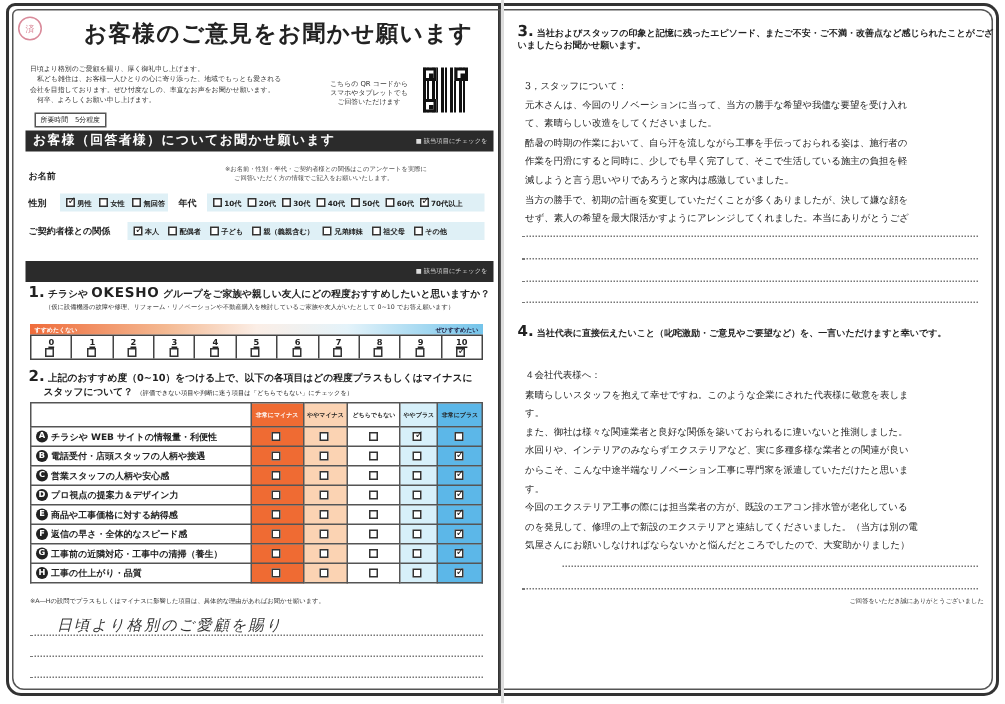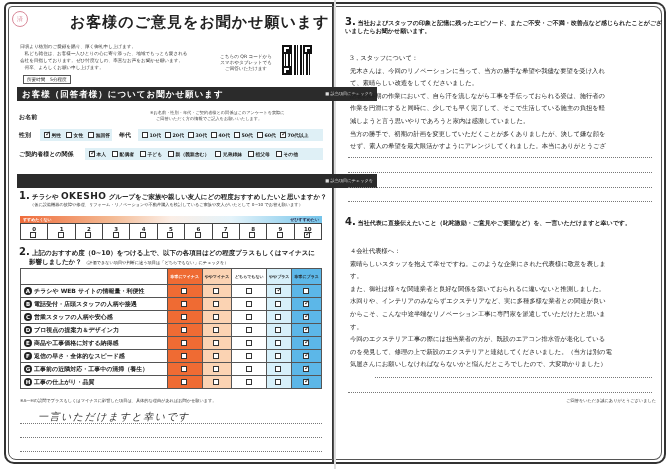--- a/index.html
+++ b/index.html
@@ -15,34 +15,34 @@
     border: 1px solid #555; border-radius: 4px 0 0 8px; }
   .frame-right { position: absolute; left: 336px; top: 2px; width: 330px; height: 462px;
     border: 2px solid #333; border-radius: 0 10px 10px 0; border-left: none; }
   .frame-right::before { content: ""; position: absolute; left: 0; top: 2px; right: 2px; bottom: 2px;
     border: 1px solid #555; border-left: none; border-radius: 0 8px 8px 0; }
   .spine { position: absolute; left: 334px; top: 0; width: 2px; height: 469px; background: #ddd; }
 
   
   .stamp { position: absolute; left: 12px; top: 11px; width: 16px; height: 16px; border: 1.5px solid #d98a9a;
     border-radius: 50%; color: #d98a9a; font-size: 6px; display: flex; align-items: center; justify-content: center; }
-  .main-title { position: absolute; left: 70px; top: 13px; font-size: 15px; font-weight: bold; letter-spacing: 1px; color: #222; }
+  .main-title { position: absolute; left: 56px; top: 13px; font-size: 15px; font-weight: bold; letter-spacing: 1px; color: #222; }
   .intro { position: absolute; left: 20px; top: 43px; width: 185px; font-size: 4.6px; line-height: 7px; color: #333; }
   .intro p { white-space: nowrap; }
   .time-box { position: absolute; left: 23px; top: 75px; border: 1px solid #555; font-size: 4.6px; padding: 1px 3px; }
   .qr-text { position: absolute; left: 215px; top: 54px; width: 62px; font-size: 4.6px; line-height: 6px; text-align: center; color: #333; }
   .qr { position: absolute; left: 282px; top: 45px; width: 30px; height: 30px; background:
       repeating-linear-gradient(90deg, #111 0 2px, #fff 2px 3px, #111 3px 4px, #fff 4px 6px),
       repeating-linear-gradient(0deg, transparent 0 2px, rgba(255,255,255,0.6) 2px 4px);
     background-blend-mode: normal; }
   .qr .corner { position: absolute; width: 9px; height: 9px; border: 2px solid #111; background: #fff; }
   .qr .corner::after { content: ""; position: absolute; left: 2px; top: 2px; width: 3px; height: 3px; background: #111; }
 
   
-  .bar { position: absolute; left: 17px; width: 360px; height: 14px; background: #2b2b2b; color: #fff;
+  .bar { position: absolute; left: 17px; width: 312px; height: 14px; background: #2b2b2b; color: #fff;
     font-size: 8.5px; font-weight: bold; letter-spacing: 1px; padding-left: 5px; line-height: 14px; }
   .bar .note { position: absolute; right: 4px; top: 0; font-size: 4.2px; font-weight: normal; letter-spacing: 0; color: #ddd; }
   .bar .note::before { content: "■ "; }
 
   .label-bold { position: absolute; font-size: 6px; font-weight: bold; color: #222; }
   .small-note { position: absolute; font-size: 4.2px; line-height: 5.5px; color: #444; }
 
   .opt-band { position: absolute; height: 12px; background: #dff0f6; display: flex; align-items: center; gap: 5px; padding-left: 4px; }
   .opt { display: flex; align-items: center; font-size: 4.8px; font-weight: bold; white-space: nowrap; }
   .cb { width: 6px; height: 6px; border: 0.8px solid #333; background: #fff; margin-right: 1.5px; position: relative; display: inline-block; }
@@ -263,21 +263,21 @@
         <span class="cb"></span>
       </div>
     <div class="scale-cell">
         <span class="num">10</span>
         <span class="cb checked"></span>
       </div>
   </div>
 
   <div class="q2-title">
     <div><span class="qnum">2.</span> <span>上記のおすすめ度（0~10）をつける上で、以下の各項目はどの程度プラスもしくはマイナスに</span></div>
-    <div style="padding-left:10px"><span>影響しましたか？</span> <span class="sub">（評価できない項目や判断に迷う項目は「どちらでもない」にチェックを）</span></div>
+    <div style="padding-left:10px"><span>スタッフについて？</span> <span class="sub">（評価できない項目や判断に迷う項目は「どちらでもない」にチェックを）</span></div>
   </div>
   <table class="q2-table">
     <thead>
       <tr>
         <th style="width:147px;border-top:0.8px solid #555"></th>
         <th class="c1">非常にマイナス</th>
         <th class="c2">ややマイナス</th>
         <th class="c3">どちらでもない</th>
         <th class="c4">ややプラス</th>
         <th class="c5">非常にプラス</th>
@@ -345,21 +345,21 @@
         <td class="c1"><span class="cb"></span></td>
         <td class="c2"><span class="cb"></span></td>
         <td class="c3"><span class="cb"></span></td>
         <td class="c4"><span class="cb"></span></td>
         <td class="c5"><span class="cb checked"></span></td>
       </tr>
     </tbody>
   </table>
 
   <div class="q2-note">※A―Hの設問でプラスもしくはマイナスに影響した項目は、具体的な理由があればお聞かせ願います。</div>
-  <div class="handwriting">一言いただけますと幸いです</div>
+  <div class="handwriting">日頃より格別のご愛顧を賜り</div>
   <div class="dotline" style="left:20px;top:423px;width:302px"></div>
   <div class="dotline" style="left:20px;top:437px;width:302px"></div>
   <div class="dotline" style="left:20px;top:451px;width:302px"></div>
 
   <div class="q3-title">
     <span class="qnum">3.</span>
     <span>当社およびスタッフの印象と記憶に残ったエピソード、またご不安・ご不満・改善点など感じられたことがございましたらお聞かせ願います。</span>
   </div>
   <div class="typed" style="top:52px">
     <p>3，スタッフについて：</p>

